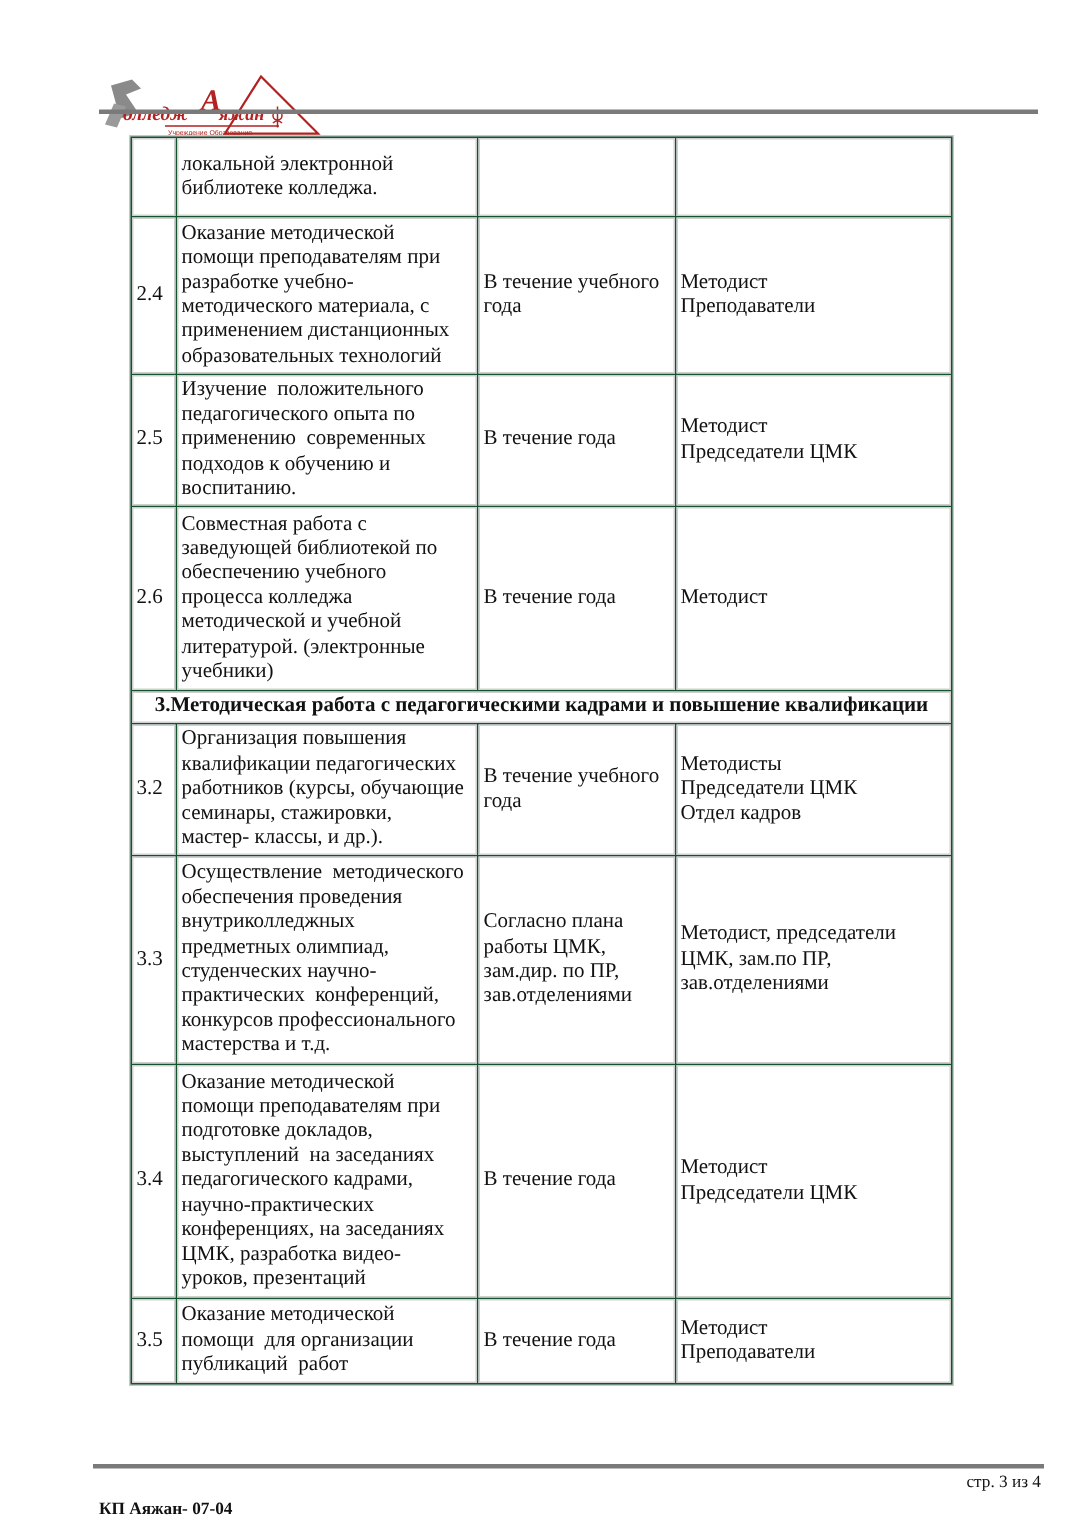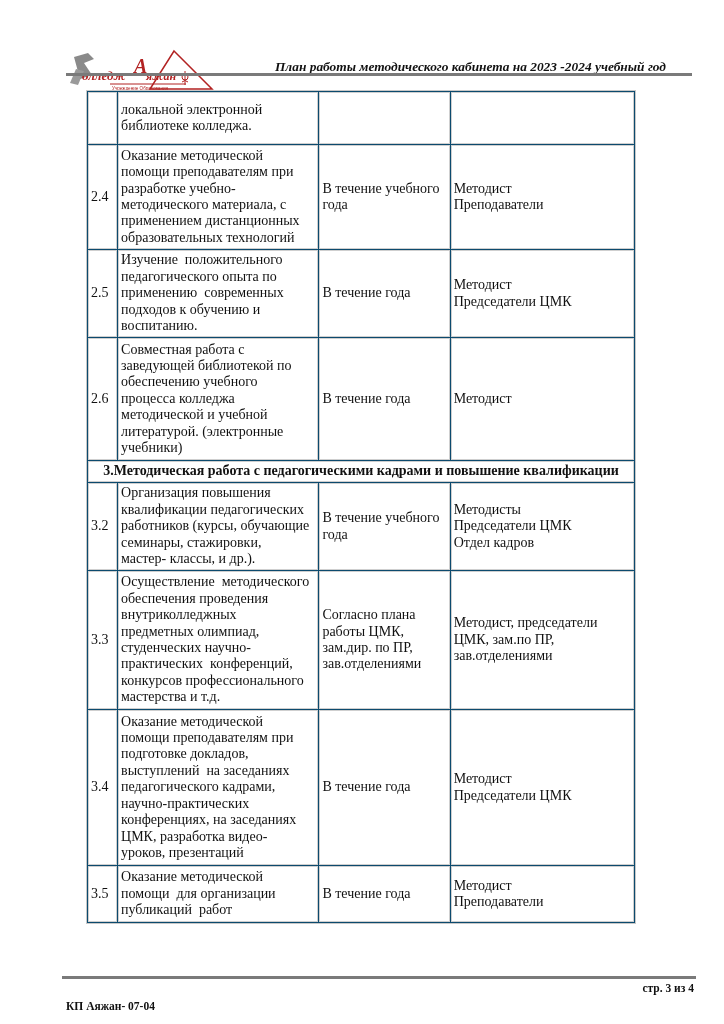--- a/index.html
+++ b/index.html
@@ -4,50 +4,49 @@
   <style>
     html, body { margin: 0; padding: 0; background: #ffffff; }
     body { width: 724px; height: 1024px; position: relative; overflow: hidden;
            font-family: "Liberation Serif", "DejaVu Serif", serif; color: #111; }
     .header { position: absolute; left: 66px; top: 28px; width: 628px; height: 44px; margin-top: 21px; }
     .logo { position: absolute; left: 0; top: 0; width: 150px; height: 44px; }
     .header-title { position: absolute; right: 28px; top: 10px; font-size: 13.4px;
                     font-weight: bold; font-style: italic; white-space: nowrap; }
     .header-rule { position: absolute; left: 66px; top: 73px; width: 626px; height: 3px; background: #7a7a7a; }
     table.plan { position: absolute; left: 86px; top: 90px; width: 550px; border-collapse: separate;
-                 border-spacing: 1px; background: #0c4a6e; border: 1px solid #c8c8c8; table-layout: fixed; }
+                 border-spacing: 1px; background: #14532d; border: 1px solid #c8c8c8; table-layout: fixed; }
     table.plan td { border: 1px solid #cfcfcf; vertical-align: middle; font-size: 14px; line-height: 16.4px;
                     padding: 0 2px; background: #fff; }
     col.c1 { width: 29px; } col.c2 { width: 200px; } col.c3 { width: 130px; } col.c4 { width: 183px; }
     td.num { font-size: 13.5px; padding: 0 1px; }
     td.text { vertical-align: top; }
     td.section { font-weight: bold; font-size: 13.6px; text-align: center;
                  height: 19px; padding: 0; white-space: nowrap; }
     .footer-rule { position: absolute; left: 62px; top: 976px; width: 634px; height: 3px; background: #7a7a7a; }
     .footer-left { position: absolute; left: 66px; top: 1000px; font-size: 11.5px; font-weight: bold; }
-    .footer-right { position: absolute; right: 30px; top: 982px; font-size: 11.5px; font-weight: bold; }
+    .footer-right { position: absolute; right: 30px; top: 982px; font-size: 11.5px; font-weight: normal; }
     .line { display: block; white-space: pre; }
   </style>
 </head>
 <body>
 
 <div class="header">
   <svg class="logo" viewBox="0 0 150 44">
     <polygon points="108,2 146,40 84,40" fill="none" stroke="#b22222" stroke-width="1.5"></polygon>
     <path d="M8,8 L22,4 L28,10 L18,14 L26,26 L14,30 Z" fill="#8a8a8a"></path>
     <path d="M4,34 L10,20 L18,22 L12,36 Z" fill="#9a9a9a"></path>
     <text x="16" y="31" font-family="Liberation Serif, serif" font-style="italic" font-weight="bold" font-size="13" fill="#b22222">олледж</text>
     <text x="68" y="24" font-family="Liberation Serif, serif" font-style="italic" font-weight="bold" font-size="20" fill="#b22222">A</text>
     <text x="80" y="31" font-family="Liberation Serif, serif" font-style="italic" font-weight="bold" font-size="12" fill="#b22222">яжан</text>
     <line x1="44" y1="35" x2="120" y2="35" stroke="#b22222" stroke-width="1"></line>
     <text x="46" y="41" font-family="Liberation Sans, sans-serif" font-size="4.6" fill="#b22222">Учреждение Образования</text>
     <circle cx="119" cy="28" r="3" fill="none" stroke="#b22222" stroke-width="1"></circle>
     <path d="M119,22 L119,36 M116,33 Q119,30 122,33" fill="none" stroke="#b22222" stroke-width="1"></path>
   </svg>
-  <div class="header-title">План работы методического кабинета на 2023 -2024 учебный год</div>
 </div>
 <div class="header-rule"></div>
 
 <table class="plan">
   <colgroup>
       <col class="c1">
       <col class="c2">
       <col class="c3">
       <col class="c4">
     </colgroup>

